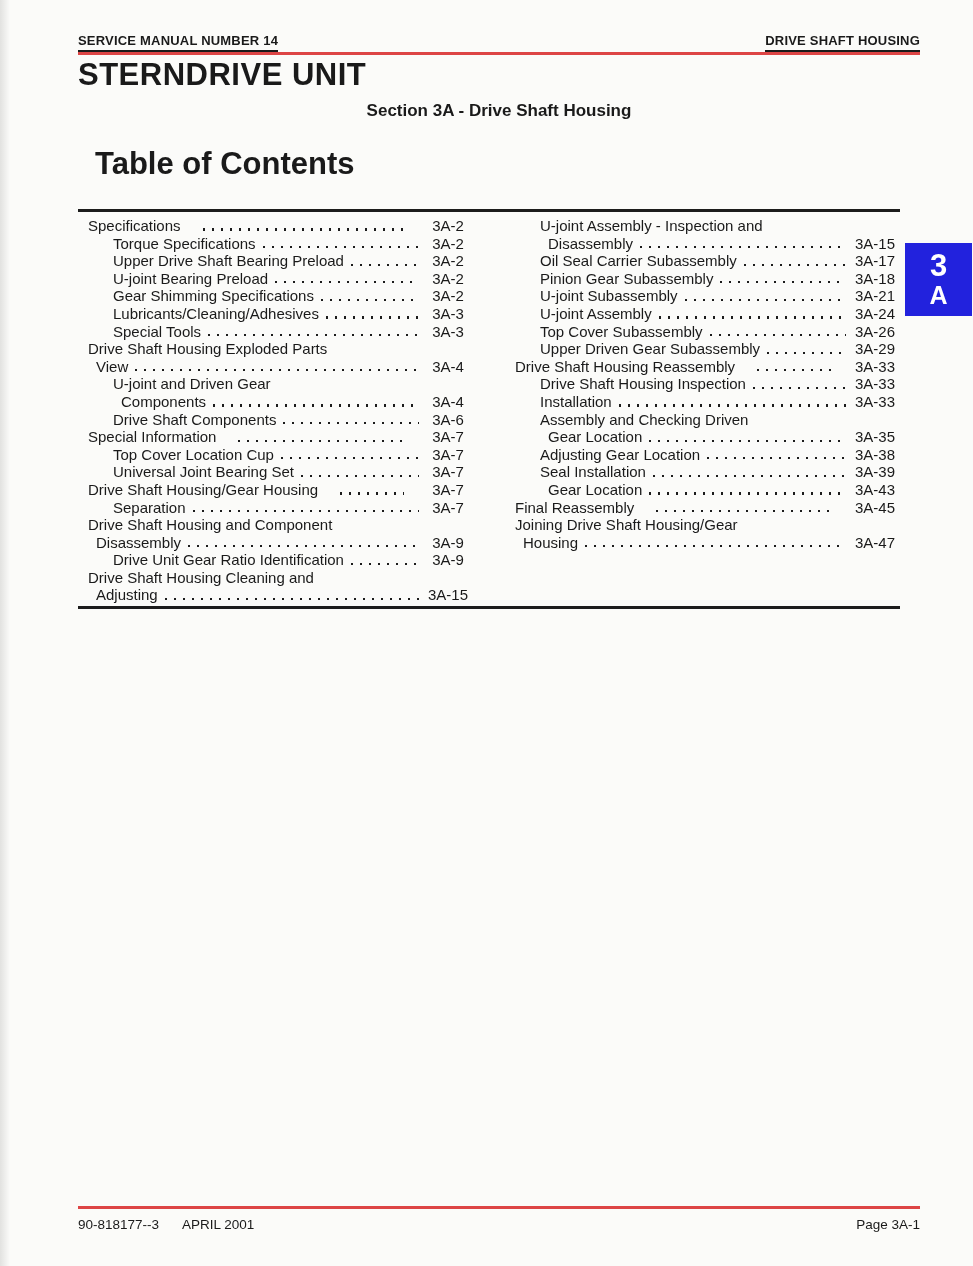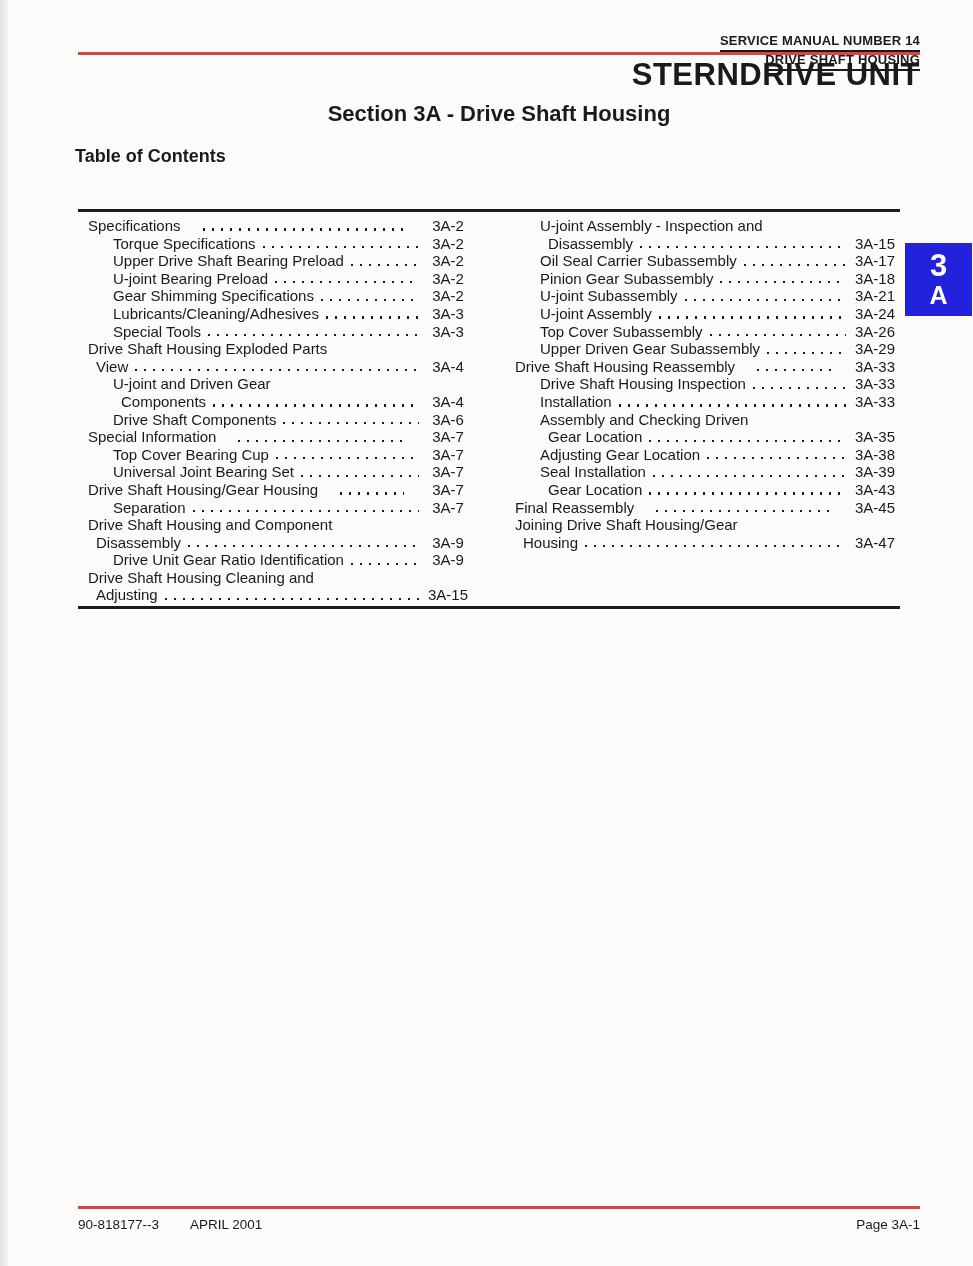--- a/index.html
+++ b/index.html
@@ -6,28 +6,28 @@
   .page{
     position:relative;width:973px;height:1266px;background:#fbfbf9;
     font-family:"Liberation Sans","DejaVu Sans",sans-serif;color:#1a1a1a;
     overflow:hidden;margin:0 auto;
   }
   .page::before{ 
     content:"";position:absolute;left:0;top:0;width:10px;height:100%;
     background:linear-gradient(to right, rgba(0,0,0,0.10), rgba(0,0,0,0));
   }
   
-  .hdr{position:absolute;top:33px;left:78px;width:842px;display:flex;justify-content:space-between;align-items:flex-end;flex-direction:column;}
+  .hdr{position:absolute;top:33px;left:78px;width:842px;display:flex;justify-content:space-between;align-items:flex-end;}
   .hdr-text{font-size:13px;font-weight:bold;letter-spacing:.2px;border-bottom:2px solid #1a1a1a;padding-bottom:2px;}
   .rule-red{position:absolute;left:78px;width:842px;height:3px;background:#dd4545;}
   .rule-red.top{top:52px;}
   .rule-red.bottom{top:1206px;}
-  .doc-title{position:absolute;top:57px;left:78px;width:842px;text-align:right;font-size:31px;font-weight:bold;letter-spacing:.5px;}
-  .doc-subtitle{position:absolute;top:101px;left:78px;width:842px;text-align:center;font-size:22px;font-weight:bold;}
-  .toc-heading{position:absolute;top:146px;left:75px;font-size:18px;font-weight:bold;}
+  .doc-title{position:absolute;top:57px;left:78px;width:842px;text-align:left;font-size:31px;font-weight:bold;letter-spacing:.5px;}
+  .doc-subtitle{position:absolute;top:101px;left:78px;width:842px;text-align:center;font-size:17px;font-weight:bold;}
+  .toc-heading{position:absolute;top:146px;left:95px;font-size:31px;font-weight:bold;}
   .rule-black{position:absolute;left:78px;width:822px;height:2.5px;background:#1c1c1c;}
   .rule-black.top{top:209px;}
   .rule-black.bottom{top:606px;}
   
   .toc-col{position:absolute;top:217px;font-size:15px;line-height:17.6px;}
   .toc-col.left{left:78px;width:392px;}
   .toc-col.right{left:505px;width:392px;}
   .toc-row{display:flex;align-items:baseline;height:17.6px;white-space:nowrap;}
   .toc-row.ind0{padding-left:10px;gap:15px;}
   .toc-row.ind1{padding-left:18px;}
@@ -42,21 +42,21 @@
   
   .section-tab{
     position:absolute;left:905px;top:243px;width:67px;height:73px;background:#2222dd;
     color:#ffffff;display:flex;flex-direction:column;align-items:center;justify-content:center;
     font-weight:bold;text-align:center;
   }
   .section-tab .num{font-size:31px;line-height:32px;}
   .section-tab .let{font-size:25px;line-height:27px;}
   
   .ftr{position:absolute;top:1217px;left:78px;width:842px;display:flex;justify-content:space-between;font-size:13.5px;}
-  .ftr .left-group span{margin-right:28px;}
+  .ftr .left-group span{margin-right:20px;}
   .ftr .left-group span:last-child{margin-right:0;}
 </style>
 </head>
 <body>
 
 <div class="page">
 
   <div class="hdr">
     <span class="hdr-text">SERVICE MANUAL NUMBER 14</span>
     <span class="hdr-text">DRIVE SHAFT HOUSING</span>
@@ -126,21 +126,21 @@
         <span class="toc-label">Drive Shaft Components</span>
         <span class="leader"></span>
         <span class="toc-page">3A-6</span>
       </div>
       <div class="toc-row ind0">
         <span class="toc-label">Special Information</span>
         <span class="leader"></span>
         <span class="toc-page">3A-7</span>
       </div>
       <div class="toc-row ind2">
-        <span class="toc-label">Top Cover Bearing Cup</span>
+        <span class="toc-label">Top Cover Location Cup</span>
         <span class="leader"></span>
         <span class="toc-page">3A-7</span>
       </div>
       <div class="toc-row ind2">
         <span class="toc-label">Universal Joint Bearing Set</span>
         <span class="leader"></span>
         <span class="toc-page">3A-7</span>
       </div>
       <div class="toc-row ind0">
         <span class="toc-label">Drive Shaft Housing/Gear Housing</span>

